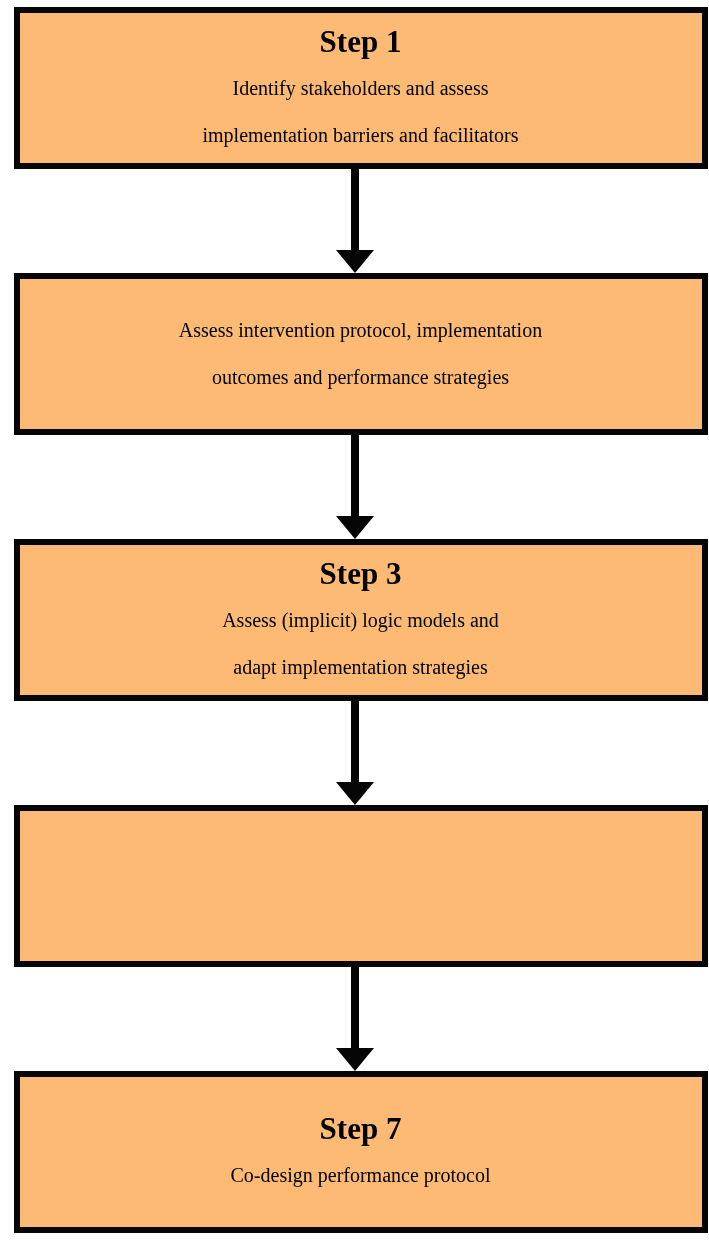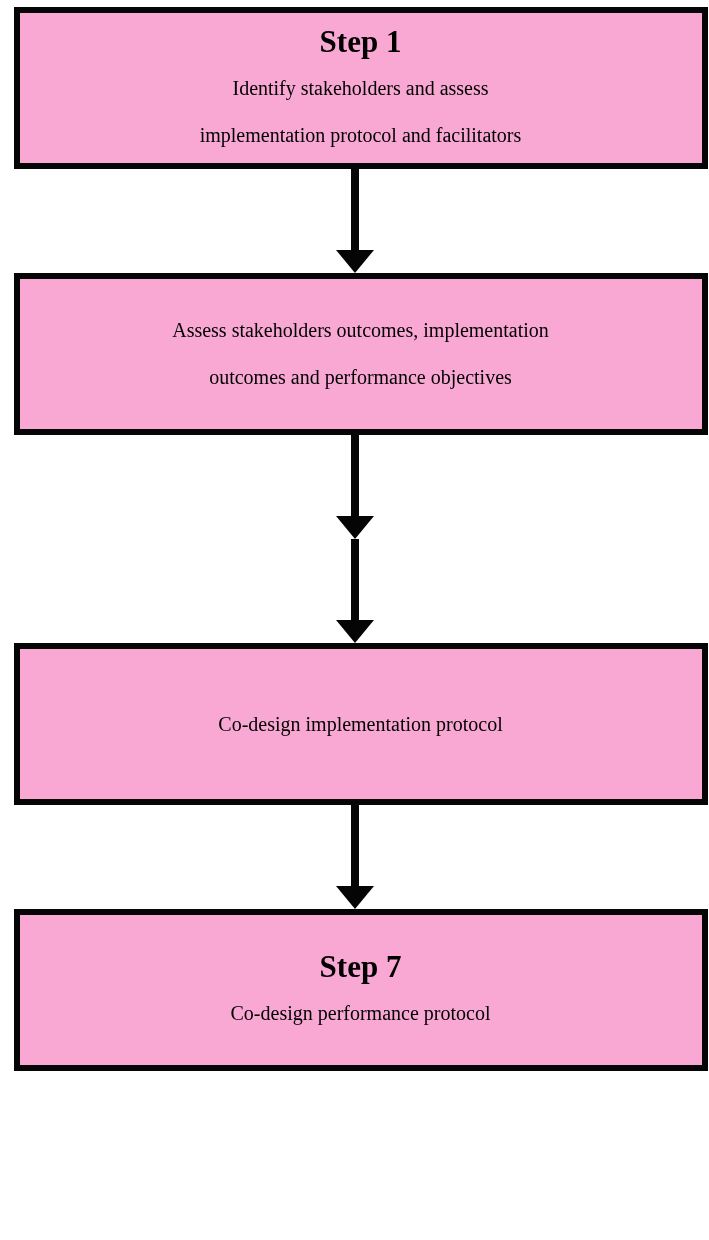--- a/index.html
+++ b/index.html
@@ -18,21 +18,21 @@
     flex-direction: column;
     align-items: center;
     padding-top: 7px;
     box-sizing: border-box;
   }
   .step-box {
     box-sizing: border-box;
     width: 694px;
     height: 162px;
     border: 6px solid #050505;
-    background: #f9a8d4;
+    background: #fdba74;
     display: flex;
     flex-direction: column;
     justify-content: center;
     align-items: center;
     text-align: center;
     flex: none;
     margin-left: 12px;
   }
   .step-title {
     font-size: 31px;
@@ -68,46 +68,50 @@
   }
 </style>
 </head>
 <body>
 
 <div class="figure">
 
   <div class="step-box">
     <div class="step-title">Step 1</div>
     <div class="step-line">Identify stakeholders and assess</div>
-    <div class="step-line">implementation protocol and facilitators</div>
+    <div class="step-line">implementation barriers and facilitators</div>
   </div>
 
   <div class="arrow">
     <div class="arrow-shaft"></div>
     <div class="arrow-head"></div>
   </div>
 
   <div class="step-box">
-    <div class="step-line">Assess stakeholders outcomes, implementation</div>
-    <div class="step-line">outcomes and performance objectives</div>
+    <div class="step-line">Assess intervention protocol, implementation</div>
+    <div class="step-line">outcomes and performance strategies</div>
   </div>
 
   <div class="arrow">
     <div class="arrow-shaft"></div>
     <div class="arrow-head"></div>
   </div>
 
+  <div class="step-box">
+    <div class="step-title">Step 3</div>
+    <div class="step-line">Assess (implicit) logic models and</div>
+    <div class="step-line">adapt implementation strategies</div>
+  </div>
 
   <div class="arrow">
     <div class="arrow-shaft"></div>
     <div class="arrow-head"></div>
   </div>
 
   <div class="step-box">
-    <div class="step-line">Co-design implementation protocol</div>
   </div>
 
   <div class="arrow">
     <div class="arrow-shaft"></div>
     <div class="arrow-head"></div>
   </div>
 
   <div class="step-box">
     <div class="step-title">Step 7</div>
     <div class="step-line">Co-design performance protocol</div>

